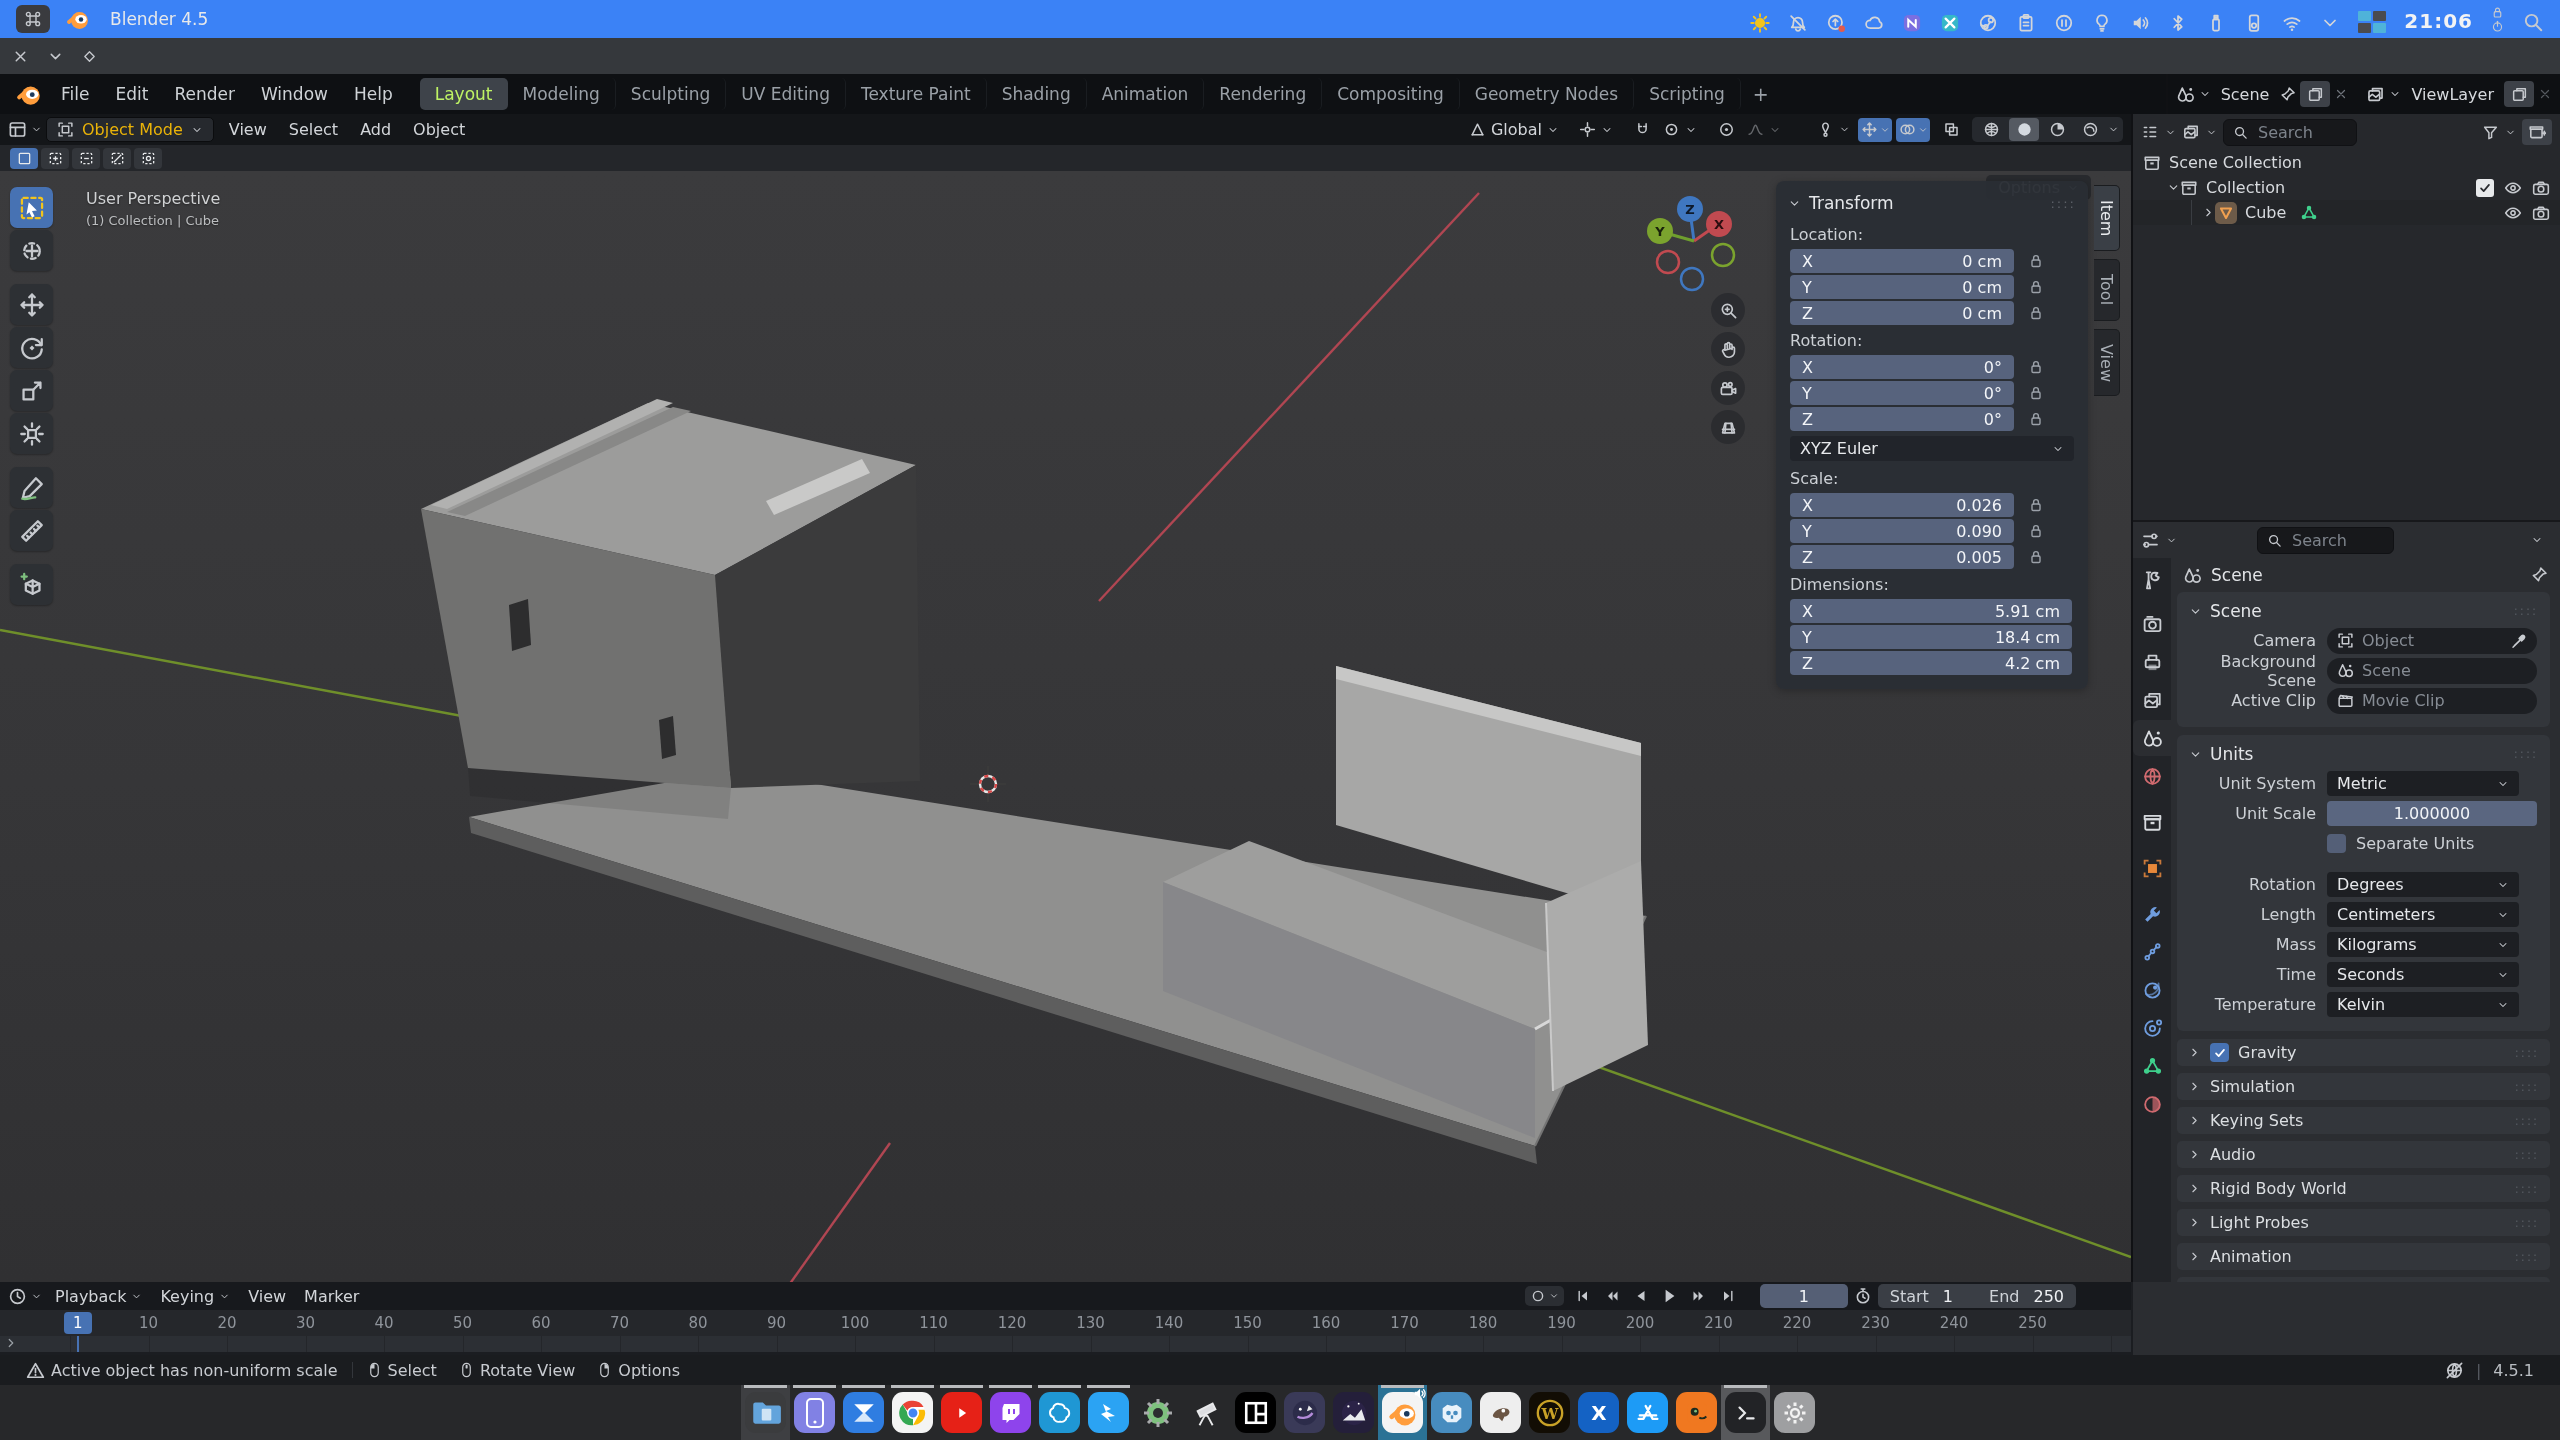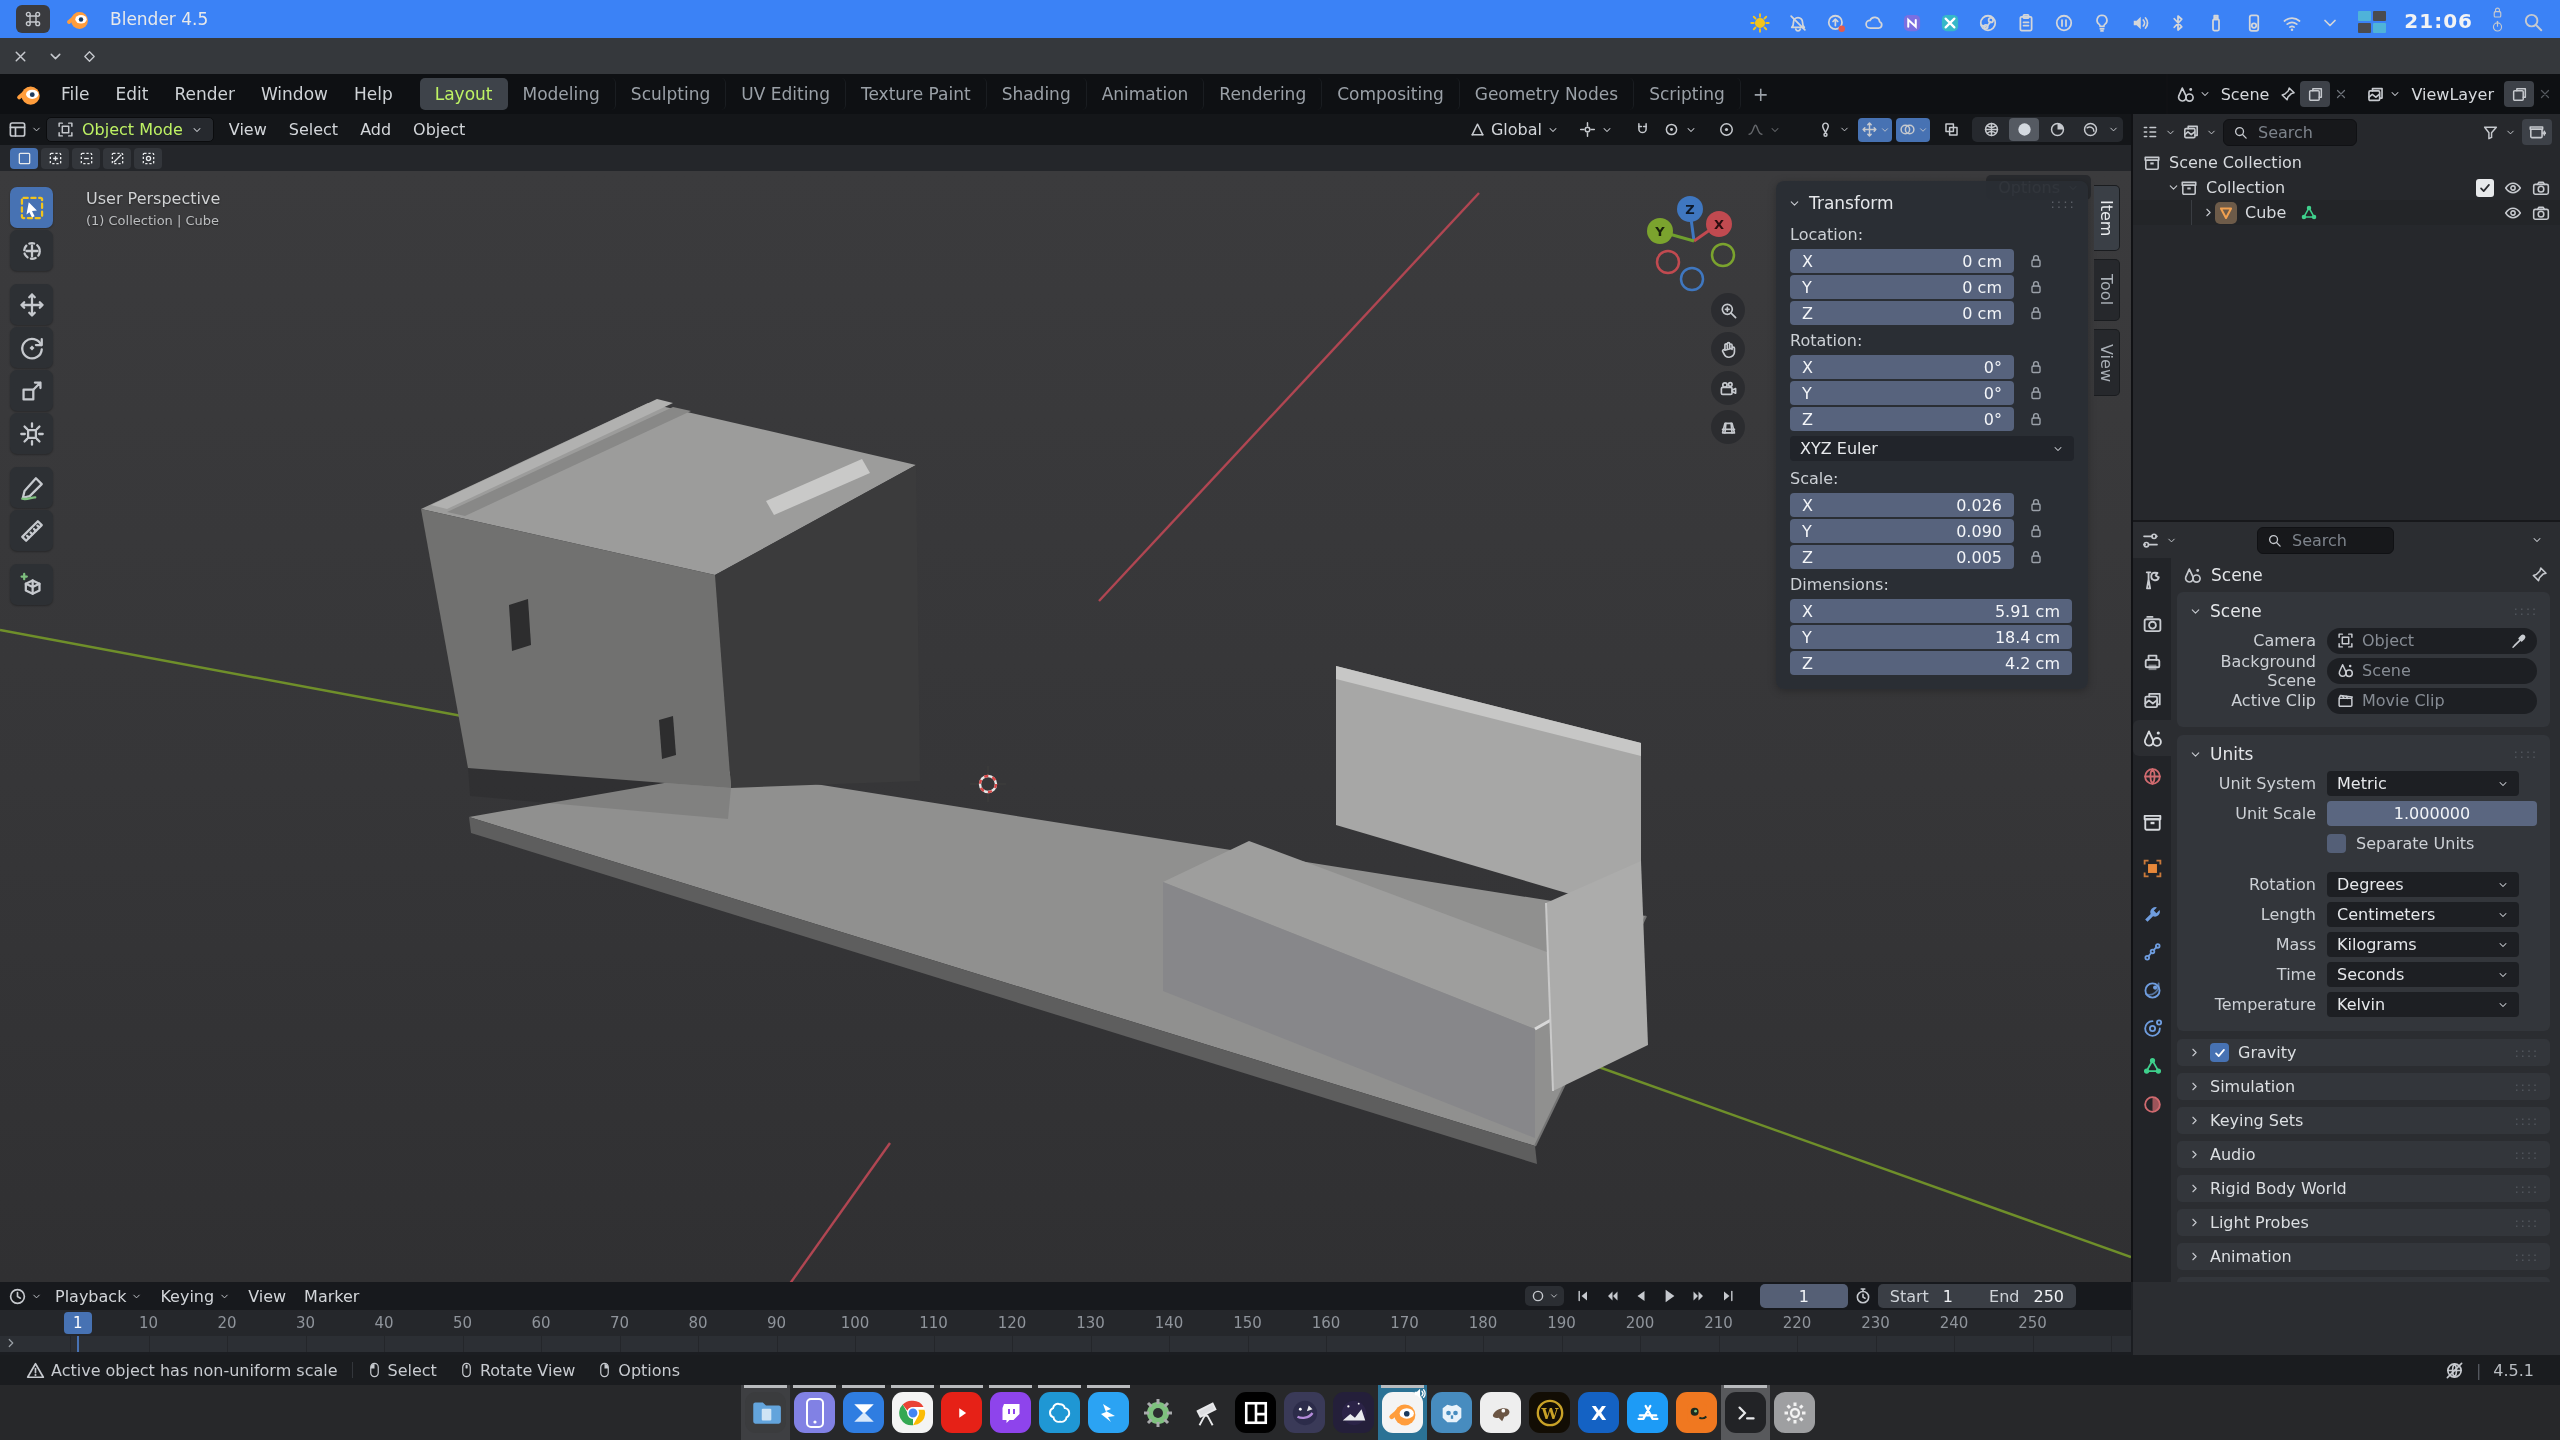--- a/index.html
+++ b/index.html
@@ -41,21 +41,21 @@
   .sel-box{display:flex;align-items:center;gap:7px;font-size:16px;color:#d6d9dd;padding:3px 6px;}
   .mini-btn{width:30px;height:26px;border-radius:4px;display:flex;align-items:center;justify-content:center;}
   .mini-btn.hl2{background:#3d4148;}
 
   
   #viewport{position:absolute;left:0;top:114px;width:2131px;height:1168px;}
   .vp-header{position:absolute;left:0;top:0;width:2131px;height:31px;background:#141619;
     display:flex;align-items:center;padding:0 8px;box-sizing:border-box;gap:4px;}
   .vph-menu{font-size:16px;color:#d3d6da;padding:3px 11px;}
   .mode-select{display:flex;align-items:center;gap:8px;background:#26292e;border:1px solid #0b0c0e;
-    border-radius:5px;padding:2px 10px;font-size:16px;color:#bef264;}
+    border-radius:5px;padding:2px 10px;font-size:16px;color:#eab308;}
   .hdr-dd{display:flex;align-items:center;gap:5px;font-size:16px;color:#d3d6da;padding:2px 8px;}
   .tog{width:34px;height:24px;border-radius:4px;display:flex;align-items:center;justify-content:center;gap:2px;}
   .tog.on{background:#4772b3;color:#fff;}
   .shade-group{display:flex;align-items:center;background:#26292e;border-radius:5px;padding:1px 4px;gap:3px;}
   .shade-btn{width:30px;height:23px;border-radius:4px;display:flex;align-items:center;justify-content:center;}
   .shade-btn.on{background:#555a62;}
   .vp-toolsettings{position:absolute;left:0;top:31px;width:2131px;height:26px;background:#24262a;
     display:flex;align-items:center;padding:0 10px;gap:3px;box-sizing:border-box;}
   .selmode-btn{width:28px;height:21px;border-radius:4px;background:#33363b;display:flex;align-items:center;justify-content:center;}
   .selmode-btn.on{background:#4772b3;}

